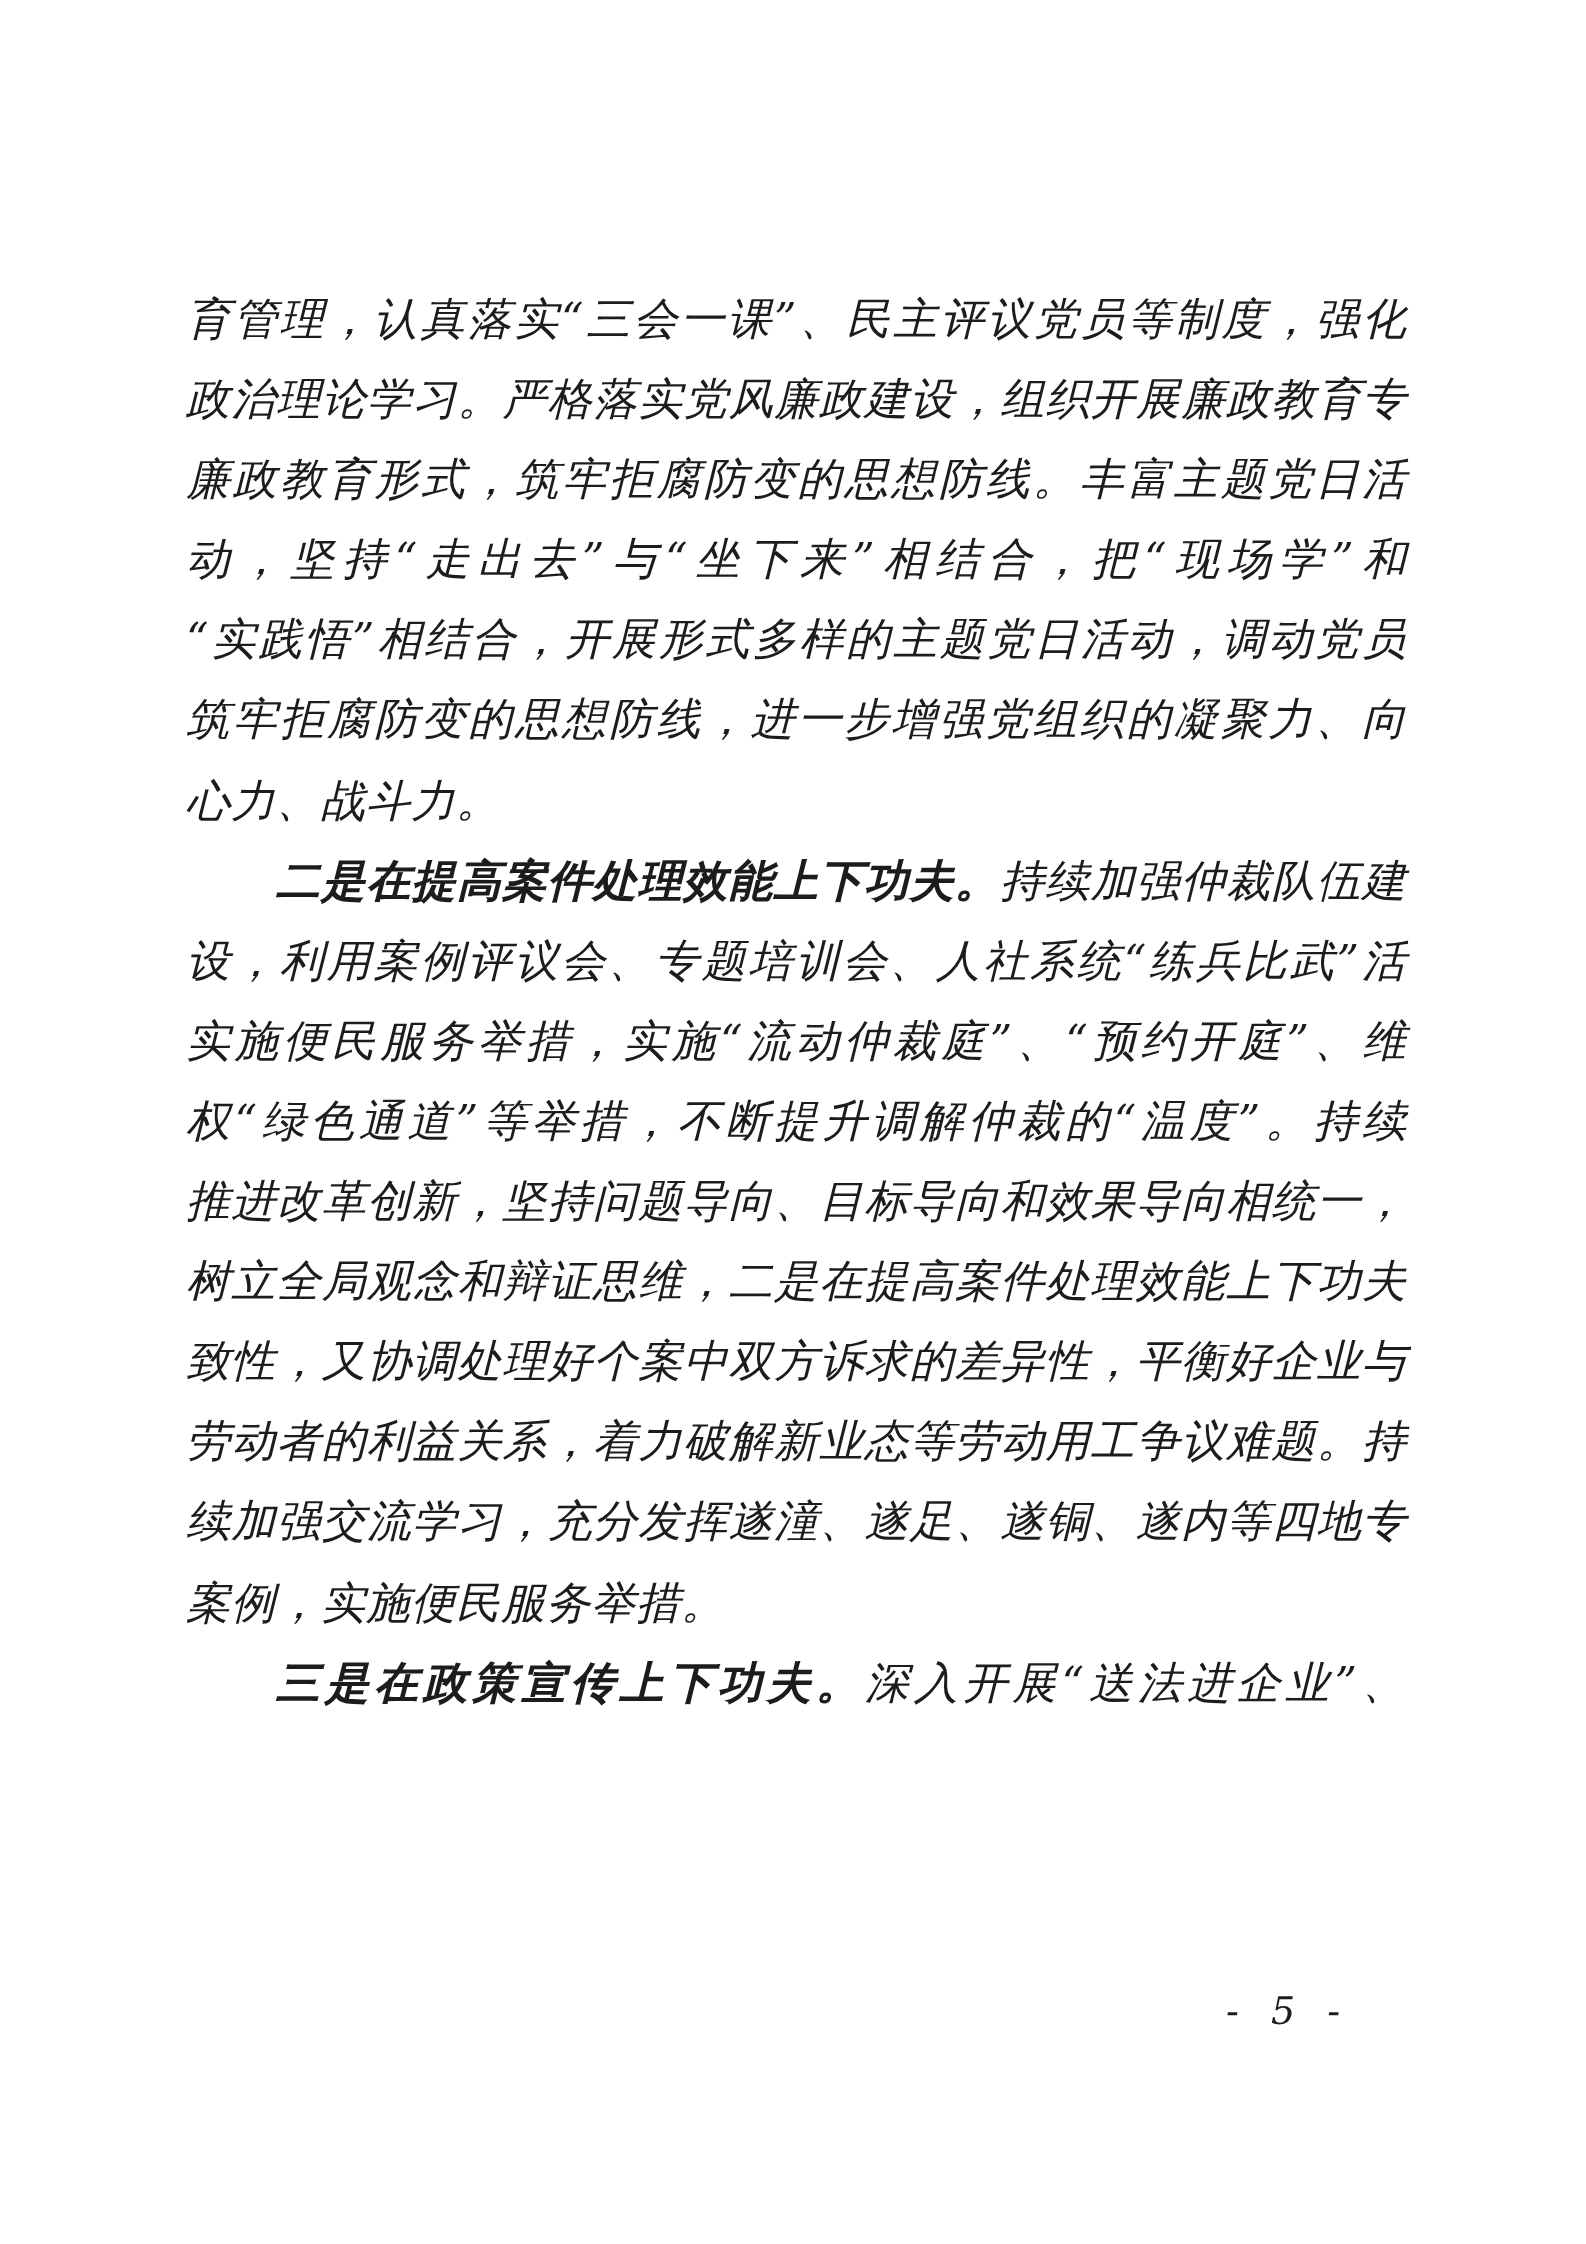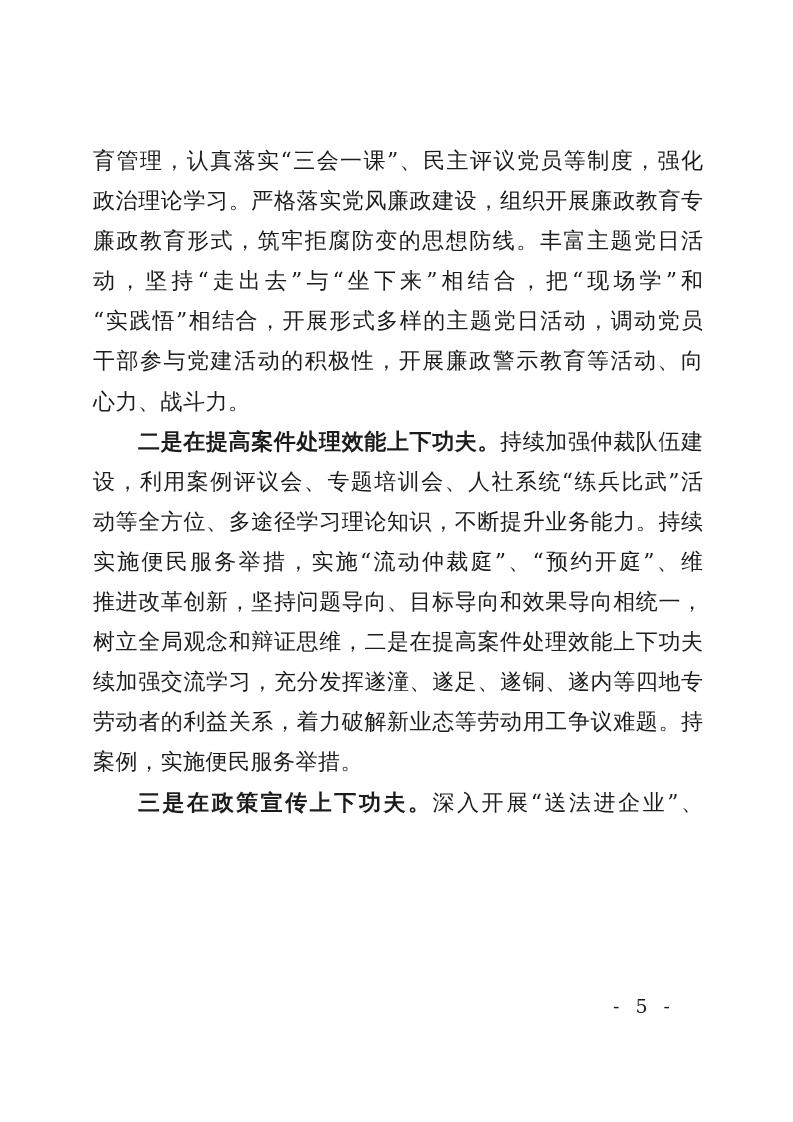--- a/index.html
+++ b/index.html
@@ -9,20 +9,21 @@
   }
   .page {
     position: relative;
     width: 793px;
     height: 1122px;
     margin: 0 auto;
     background: #ffffff;
     overflow: hidden;
     font-family: "DejaVu Serif", serif;
     color: #1c1c1c;
+    font-style: italic;
   }
   .body-text {
     position: absolute;
     left: 93px;
     top: 141px;
     width: 610px;
   }
   .line {
     height: 40.1px;
     line-height: 40.1px;
@@ -60,27 +61,28 @@
 </head>
 <body>
 
 <div class="page">
   <div class="body-text">
       <div class="line just"><span class="seg-reg">育管理，认真落实“三会一课”、民主评议党员等制度，强化</span></div>
       <div class="line just"><span class="seg-reg">政治理论学习。严格落实党风廉政建设，组织开展廉政教育专</span></div>
       <div class="line just"><span class="seg-reg">廉政教育形式，筑牢拒腐防变的思想防线。丰富主题党日活</span></div>
       <div class="line just"><span class="seg-reg">动，坚持“走出去”与“坐下来”相结合，把“现场学”和</span></div>
       <div class="line just"><span class="seg-reg">“实践悟”相结合，开展形式多样的主题党日活动，调动党员</span></div>
-      <div class="line just"><span class="seg-reg">干部参与党建活动的积极性，开展廉政警示教育等活动、向</span></div>
+      <div class="line just"><span class="seg-reg">筑牢拒腐防变的思想防线，进一步增强党组织的凝聚力、向</span></div>
       <div class="line"><span class="seg-reg">心力、战斗力。</span></div>
       <div class="line just indent"><span class="seg-bold">二是在提高案件处理效能上下功夫。</span><span class="seg-reg">持续加强仲裁队伍建</span></div>
       <div class="line just"><span class="seg-reg">设，利用案例评议会、专题培训会、人社系统“练兵比武”活</span></div>
-      <div class="line just"><span class="seg-reg">动等全方位、多途径学习理论知识，不断提升业务能力。持续</span></div>
       <div class="line just"><span class="seg-reg">实施便民服务举措，实施“流动仲裁庭”、“预约开庭”、维</span></div>
+      <div class="line just"><span class="seg-reg">权“绿色通道”等举措，不断提升调解仲裁的“温度”。持续</span></div>
       <div class="line just"><span class="seg-reg">推进改革创新，坚持问题导向、目标导向和效果导向相统一，</span></div>
       <div class="line just"><span class="seg-reg">树立全局观念和辩证思维，二是在提高案件处理效能上下功夫</span></div>
+      <div class="line just"><span class="seg-reg">致性，又协调处理好个案中双方诉求的差异性，平衡好企业与</span></div>
+      <div class="line just"><span class="seg-reg">劳动者的利益关系，着力破解新业态等劳动用工争议难题。持</span></div>
       <div class="line just"><span class="seg-reg">续加强交流学习，充分发挥遂潼、遂足、遂铜、遂内等四地专</span></div>
-      <div class="line just"><span class="seg-reg">劳动者的利益关系，着力破解新业态等劳动用工争议难题。持</span></div>
       <div class="line"><span class="seg-reg">案例，实施便民服务举措。</span></div>
       <div class="line just indent"><span class="seg-bold">三是在政策宣传上下功夫。</span><span class="seg-reg">深入开展“送法进企业”、</span></div>
     </div>
   <div class="page-number">- 5 -</div>
 </div>
 
 </body></html>

